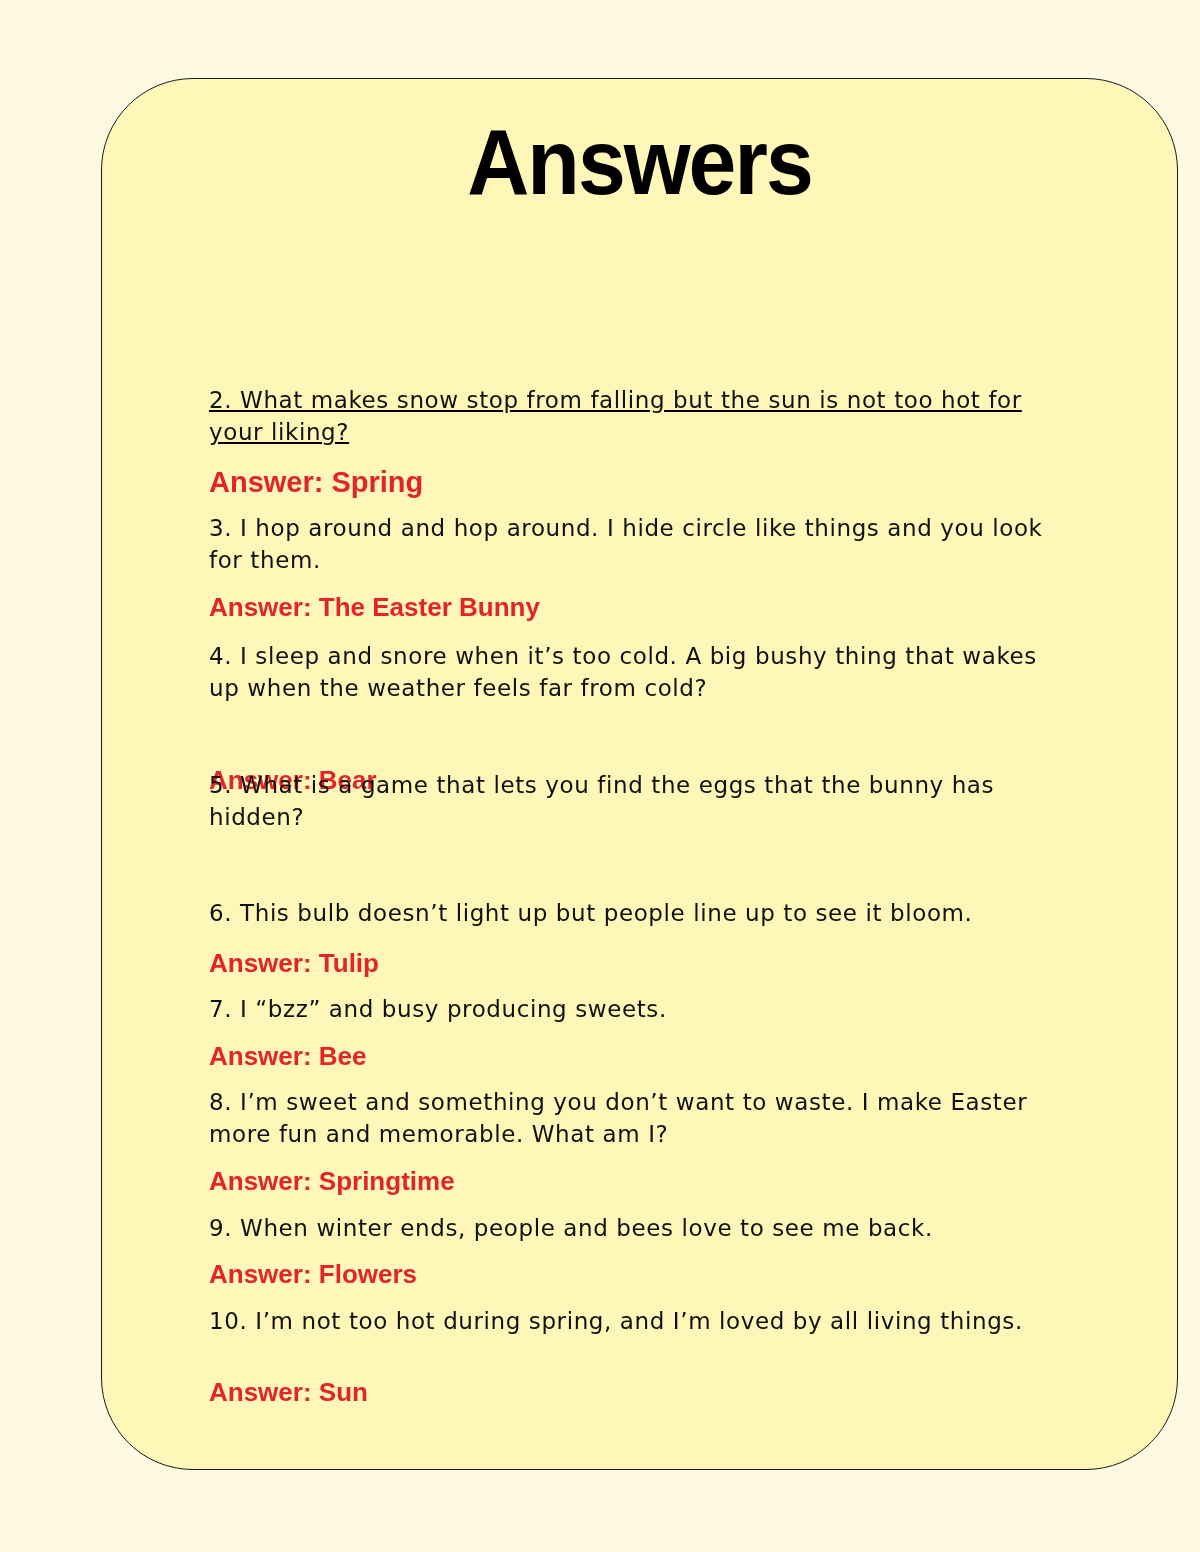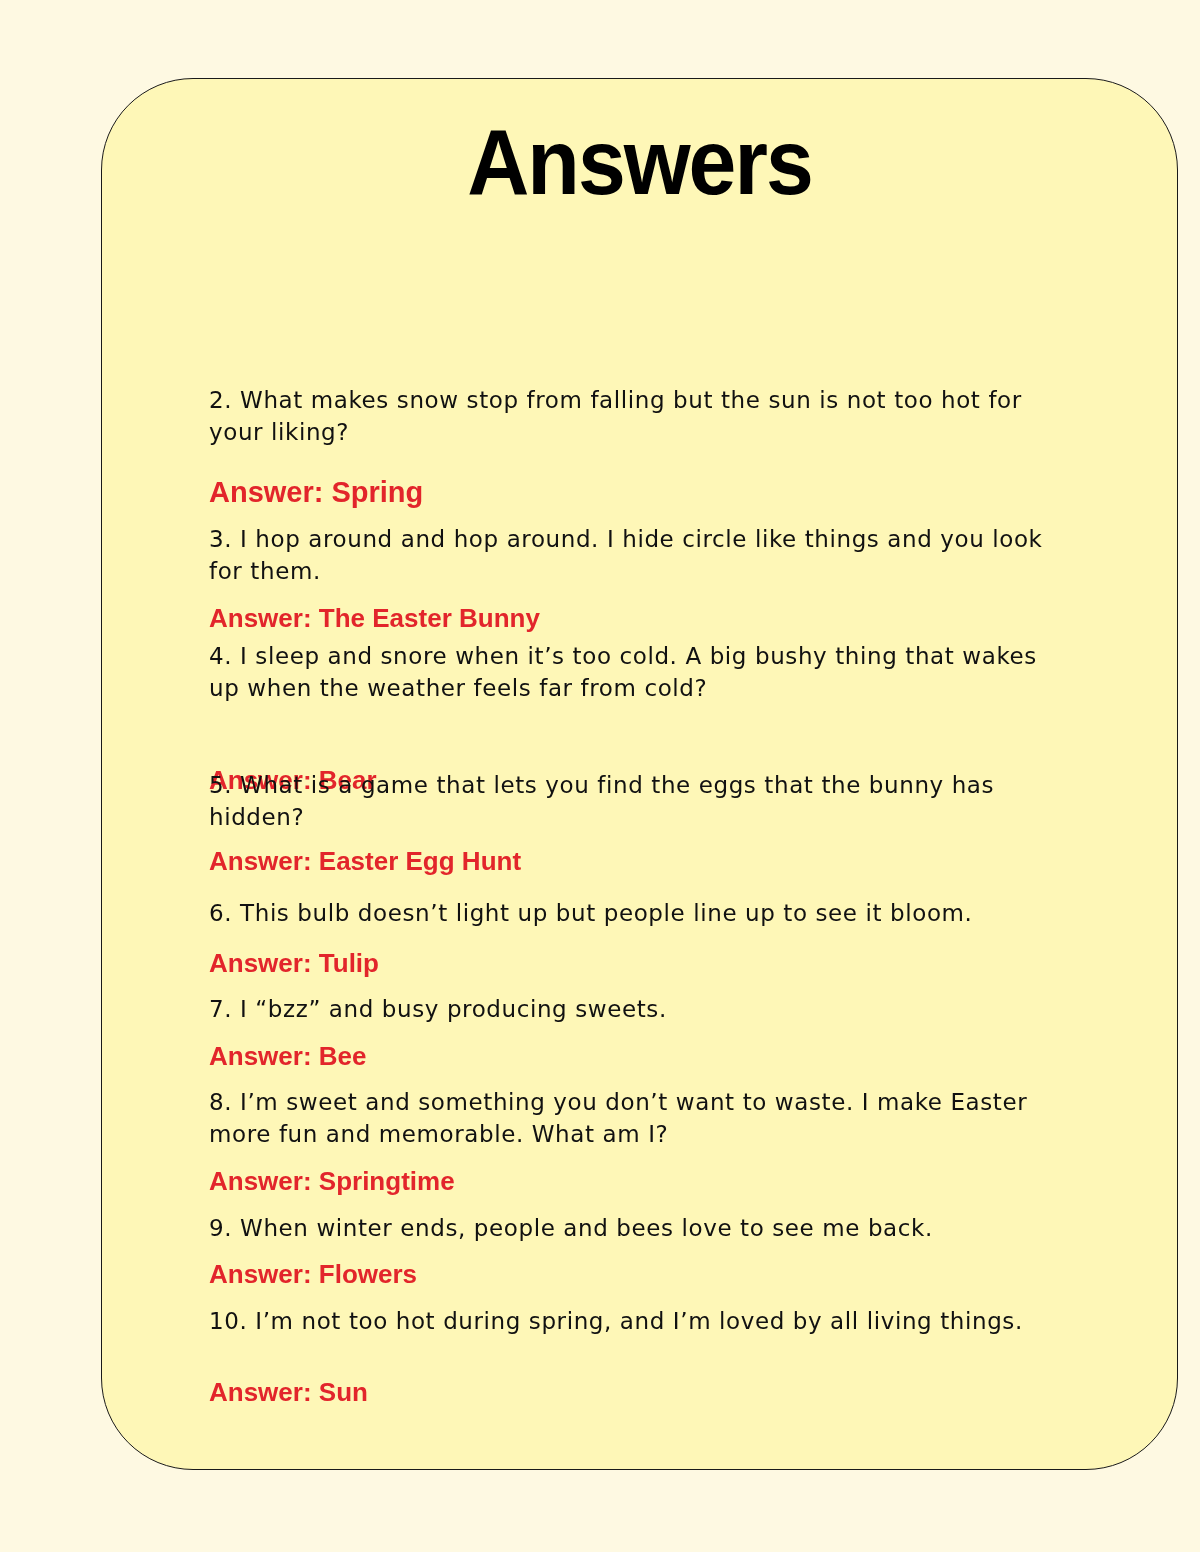--- a/index.html
+++ b/index.html
@@ -66,38 +66,37 @@
     }
     .a.big { font-size: 29px; }
   </style>
 </head>
 <body>
 
 <div class="card">
   <h1 class="title">Answers</h1>
 
 
-  <div class="qa" style="top:305px;">
+  <div class="qa" style="top:305px;text-decoration:underline;">
     <p class="q">2. What makes snow stop from falling but the sun is not too hot for your liking?</p>
-    <p class="a big" style="top:92px;">Answer: Spring</p>
+    <p class="a big" style="top:82px;">Answer: Spring</p>
   </div>
 
-  <div class="qa" style="top:433px;margin-top:11px;">
+  <div class="qa" style="top:433px;">
     <p class="q">3. I hop around and hop around. I hide circle like things and you look for them.</p>
     <p class="a" style="top:79px;">Answer: The Easter Bunny</p>
   </div>
 
   <div class="qa" style="top:561px;">
     <p class="q">4. I sleep and snore when it’s too cold. A big bushy thing that wakes up when the weather feels far from cold?</p>
     <p class="a" style="top:92px;margin-top:32px;">Answer: Bear</p>
   </div>
 
   <div class="qa" style="top:690px;">
     <p class="q">5. What is a game that lets you find the eggs that the bunny has hidden?</p>
-    <p class="a" style="top:76px;">Answer: Easter Egg Hunt</p>
   </div>
 
   <div class="qa" style="top:818px;">
     <p class="q">6. This bulb doesn’t light up but people line up to see it bloom.</p>
     <p class="a" style="top:50px;">Answer: Tulip</p>
   </div>
 
   <div class="qa" style="top:914px;">
     <p class="q">7. I “bzz” and busy producing sweets.</p>
     <p class="a" style="top:47px;">Answer: Bee</p>

